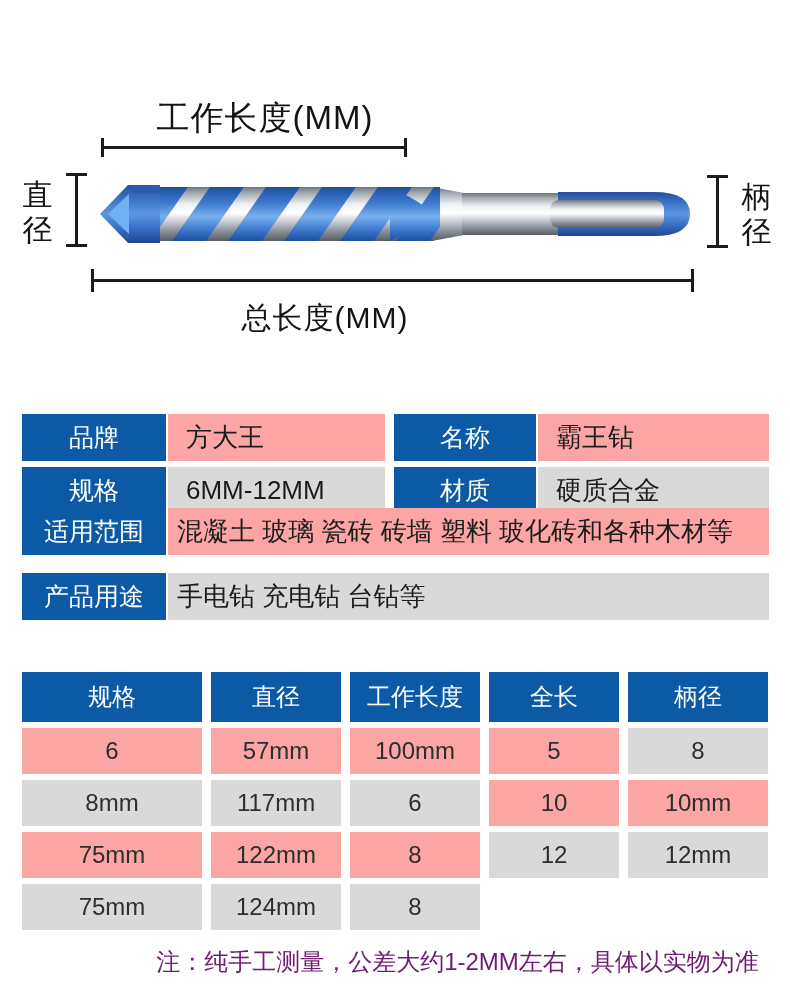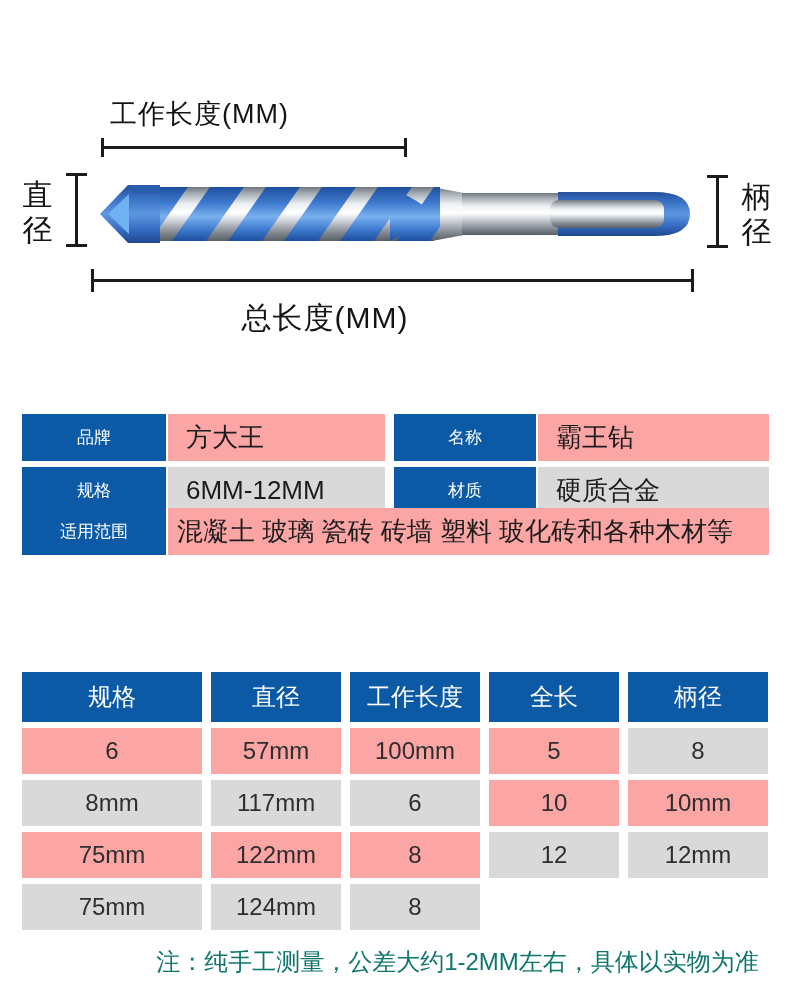--- a/index.html
+++ b/index.html
@@ -3,47 +3,47 @@
 <meta charset="utf-8">
 <style>
   html,body{margin:0;padding:0;background:#ffffff;}
   body{font-family:"Liberation Sans","DejaVu Sans",sans-serif;}
   .page{position:relative;width:790px;height:1006px;background:#ffffff;overflow:hidden;}
 
   
   .dim-label{position:absolute;color:#141414;letter-spacing:1px;}
   .hline{position:absolute;height:3px;background:#1b1b1b;}
   .vline{position:absolute;width:3px;background:#1b1b1b;}
-  .working-label{left:110px;top:96px;width:310px;text-align:left;font-size:27px;}
+  .working-label{left:110px;top:96px;width:310px;text-align:center;font-size:33px;}
   .total-label{left:150px;top:298px;width:350px;text-align:center;font-size:30px;}
   .vert-label{width:36px;font-size:30px;line-height:35px;text-align:center;word-break:break-all;}
 
   
   .spec-row{position:absolute;left:22px;height:47px;display:flex;}
   .cell{display:flex;align-items:center;box-sizing:border-box;}
-  .lbl{background:#0c5aa6;color:#ffffff;font-size:17px;justify-content:center;}
+  .lbl{background:#0c5aa6;color:#ffffff;font-size:25px;justify-content:center;}
   .val{color:#1c1c1c;font-size:26px;padding-left:18px;}
   .bg-light{background:#fca5a5;}
   .bg-mid{background:#d9d9d9;}
   .w-lbl{width:144px;}
   .w-val-l{width:217px;margin-left:2px;}
   .w-lbl-r{width:142px;margin-left:9px;}
   .w-val-r{width:231px;margin-left:2px;}
   .w-val-full{width:601px;margin-left:2px;padding-left:9px;}
 
   
   .size-table{position:absolute;left:22px;top:672px;display:grid;
     grid-template-columns:180px 130px 130px 130px 140px;column-gap:9px;row-gap:6px;}
   .size-table .hcell{background:#0c5aa6;color:#ffffff;font-size:24px;height:50px;
     display:flex;align-items:center;justify-content:center;}
   .size-table .bcell{font-size:24px;color:#2e2e2e;height:46px;
     display:flex;align-items:center;justify-content:center;}
 
   .note{position:absolute;left:0;top:946px;width:790px;box-sizing:border-box;
-    padding-left:125px;text-align:center;font-size:24px;color:#0f766e;}
+    padding-left:125px;text-align:center;font-size:24px;color:#701a75;}
 </style>
 </head>
 <body>
 
 <div class="page">
 
   <div class="dim-label working-label">工作长度(MM)</div>
 
   <div class="hline" style="left:102px;top:146px;width:304px;"></div>
   <div class="vline" style="left:101px;top:138px;height:19px;"></div>
@@ -132,20 +132,24 @@
     <div class="cell val bg-mid w-val-l">6MM-12MM</div>
     <div class="cell lbl w-lbl-r">材质</div>
     <div class="cell val bg-mid w-val-r">硬质合金</div>
   </div>
 
   <div class="spec-row" style="top:508px;">
     <div class="cell lbl w-lbl">适用范围</div>
     <div class="cell val bg-light w-val-full">混凝土 玻璃 瓷砖 砖墙 塑料 玻化砖和各种木材等</div>
   </div>
 
+  <div class="spec-row" style="top:573px;">
+    <div class="cell lbl w-lbl">产品用途</div>
+    <div class="cell val bg-mid w-val-full">手电钻 充电钻 台钻等</div>
+  </div>
 
   <div class="size-table">
     <div class="hcell">规格</div>
     <div class="hcell">直径</div>
     <div class="hcell">工作长度</div>
     <div class="hcell">全长</div>
     <div class="hcell">柄径</div>
 
     <div class="bcell bg-light">6</div>
     <div class="bcell bg-light">57mm</div>

